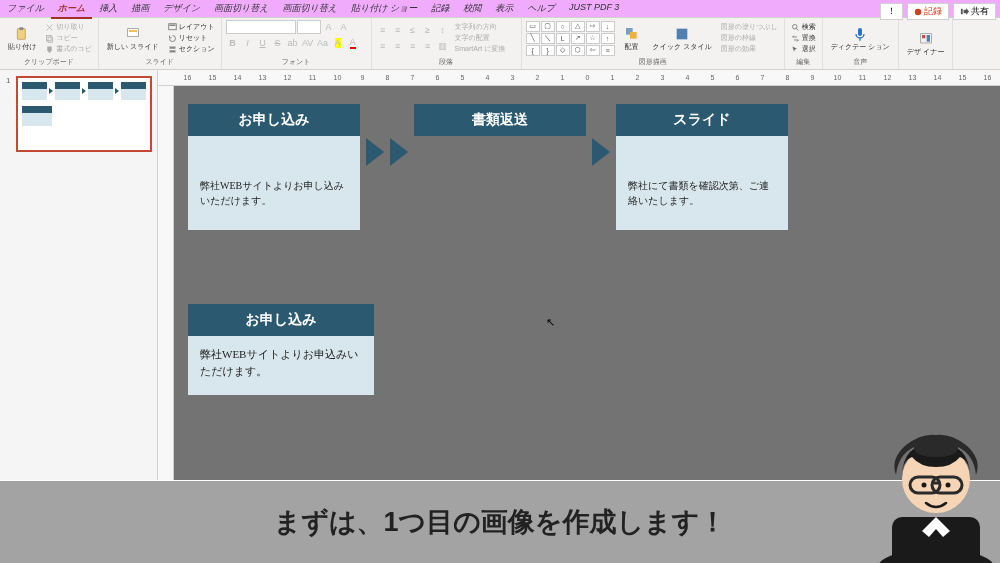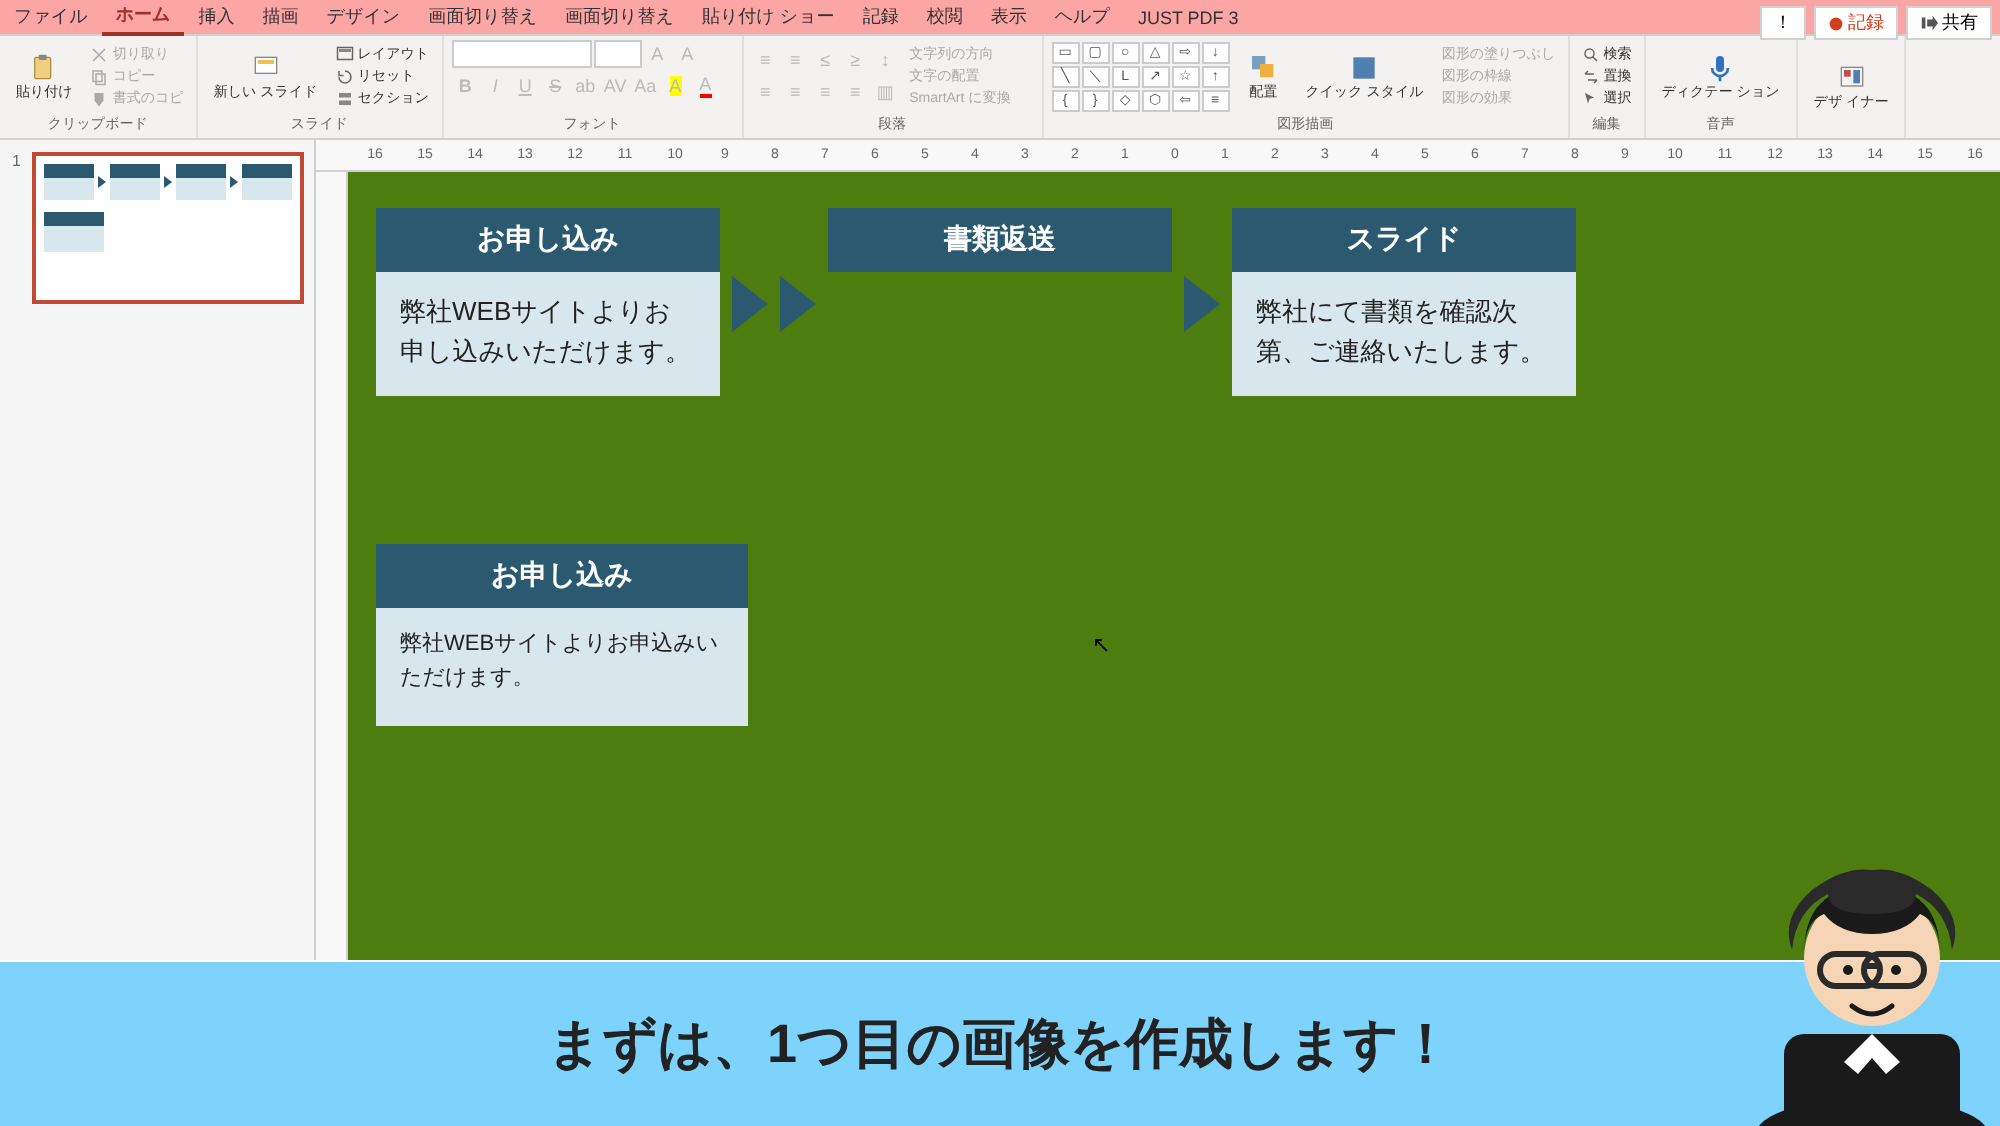--- a/index.html
+++ b/index.html
@@ -5,21 +5,21 @@
 * { margin: 0; padding: 0; box-sizing: border-box; }
 body { font-family: "Meiryo", "Yu Gothic", sans-serif; width: 1000px; height: 563px; overflow: hidden; background: #fff; font-size: 10px; position: relative; }
 
 
 .titlebar-buttons { position: absolute; top: 3px; right: 4px; display: flex; gap: 4px; z-index: 100; }
 .tb-btn { border: 1px solid #d0d0d0; padding: 1px 6px; font-size: 9px; display: flex; align-items: center; gap: 2px; cursor: pointer; background: #fff; }
 .tb-btn.rec { color: #d04020; }
 .tb-btn.rec svg { width: 8px; height: 8px; }
 
 
-.ribbon-tabs { display: flex; align-items: center; height: 18px; background: #fca5a5; border-bottom: 1px solid #d0d0d0; font-size: 9px; }
+.ribbon-tabs { display: flex; align-items: flex-start; height: 18px; background: #f0abfc; border-bottom: 1px solid #d0d0d0; font-size: 9px; font-style: italic; }
 .ribbon-tabs .tab { padding: 2px 7px; cursor: pointer; color: #333; }
 .ribbon-tabs .tab.active { border-bottom: 2px solid #a0302a; color: #a0302a; font-weight: bold; }
 
 
 .ribbon { display: flex; height: 52px; background: #f3f2f1; border-bottom: 1px solid #d0d0d0; font-size: 8px; }
 .ribbon-group { display: flex; flex-direction: column; justify-content: space-between; padding: 2px 4px; border-right: 1px solid #e0e0e0; }
 .ribbon-group-content { display: flex; align-items: center; gap: 3px; flex: 1; }
 .ribbon-group-label { text-align: center; font-size: 7px; color: #666; padding-top: 1px; }
 .big-btn { display: flex; flex-direction: column; align-items: center; justify-content: center; gap: 1px; padding: 2px 4px; cursor: pointer; min-width: 28px; }
 .big-btn svg { width: 16px; height: 16px; }
@@ -47,37 +47,37 @@
 .thumb-arrow { width: 0; height: 0; border-left: 4px solid #2a5970; border-top: 3px solid transparent; border-bottom: 3px solid transparent; align-self: center; }
 .thumb-single { width: 30px; height: 20px; background: #d8e7ed; }
 .thumb-single-hd { height: 7px; background: #2a5970; }
 
 
 .slide-area { flex: 1; display: flex; flex-direction: column; overflow: hidden; }
 .ruler-h { height: 16px; background: #f8f8f8; border-bottom: 1px solid #d0d0d0; display: flex; align-items: center; font-size: 7px; color: #666; padding-left: 17px; }
 .ruler-h span { flex: 1; text-align: center; }
 .slide-canvas-wrap { flex: 1; display: flex; }
 .ruler-v { width: 16px; background: #f8f8f8; border-right: 1px solid #d0d0d0; }
-.slide-canvas { flex: 1; background: #4d7c0f; padding: 18px 14px; position: relative; }
+.slide-canvas { flex: 1; background: #737373; padding: 18px 14px; position: relative; font-family: Liberation Serif, serif; }
 
 
 .process-flow { display: flex; align-items: flex-start; gap: 6px; }
 .process-card { width: 172px; background: #d8e7ed; }
 .process-card-header { background: #2a5970; color: #fff; text-align: center; padding: 7px 0; font-size: 14px; font-weight: bold; }
-.process-card-body { padding: 10px 12px; font-size: 13px; line-height: 1.5; color: #222; min-height: 62px; }
+.process-card-body { padding: 10px 12px; font-size: 10px; line-height: 1.5; color: #222; min-height: 62px; margin-top: 32px; }
 .process-arrow { width: 0; height: 0; border-left: 18px solid #2a5970; border-top: 14px solid transparent; border-bottom: 14px solid transparent; margin-top: 34px; }
 
 .single-card { width: 186px; background: #d8e7ed; margin-top: 74px; position: relative; }
 .single-card-header { background: #2a5970; color: #fff; text-align: center; padding: 7px 0; font-size: 14px; font-weight: bold; }
 .single-card-body { padding: 10px 12px 16px; font-size: 11px; line-height: 1.5; color: #222; }
 
 .cursor { position: absolute; left: 372px; top: 230px; font-size: 11px; color: #000; pointer-events: none; }
 
 
-.bottom-caption { position: absolute; bottom: 0; left: 0; right: 0; height: 82px; background: #7dd3fc; display: flex; align-items: center; justify-content: center; }
+.bottom-caption { position: absolute; bottom: 0; left: 0; right: 0; height: 82px; background: #a3a3a3; display: flex; align-items: center; justify-content: center; }
 .bottom-caption .txt { font-size: 27px; font-weight: bold; color: #222; }
 .avatar { position: absolute; right: 0; bottom: 0; width: 128px; height: 144px; }
 </style>
 </head>
 <body>
 
 <div class="titlebar-buttons">
   <div class="tb-btn">！</div>
   <div class="tb-btn rec">
     <svg viewBox="0 0 10 10">

